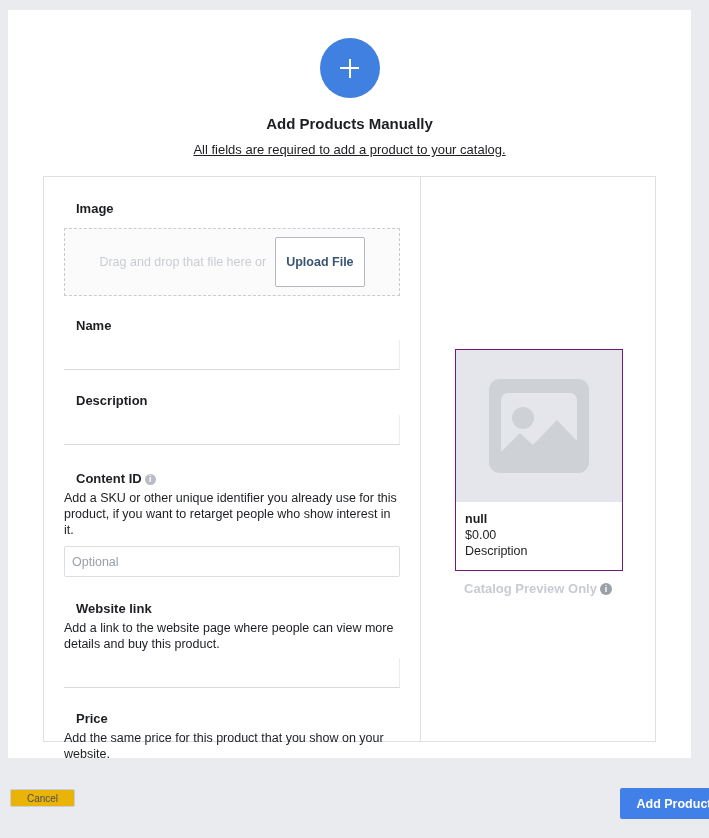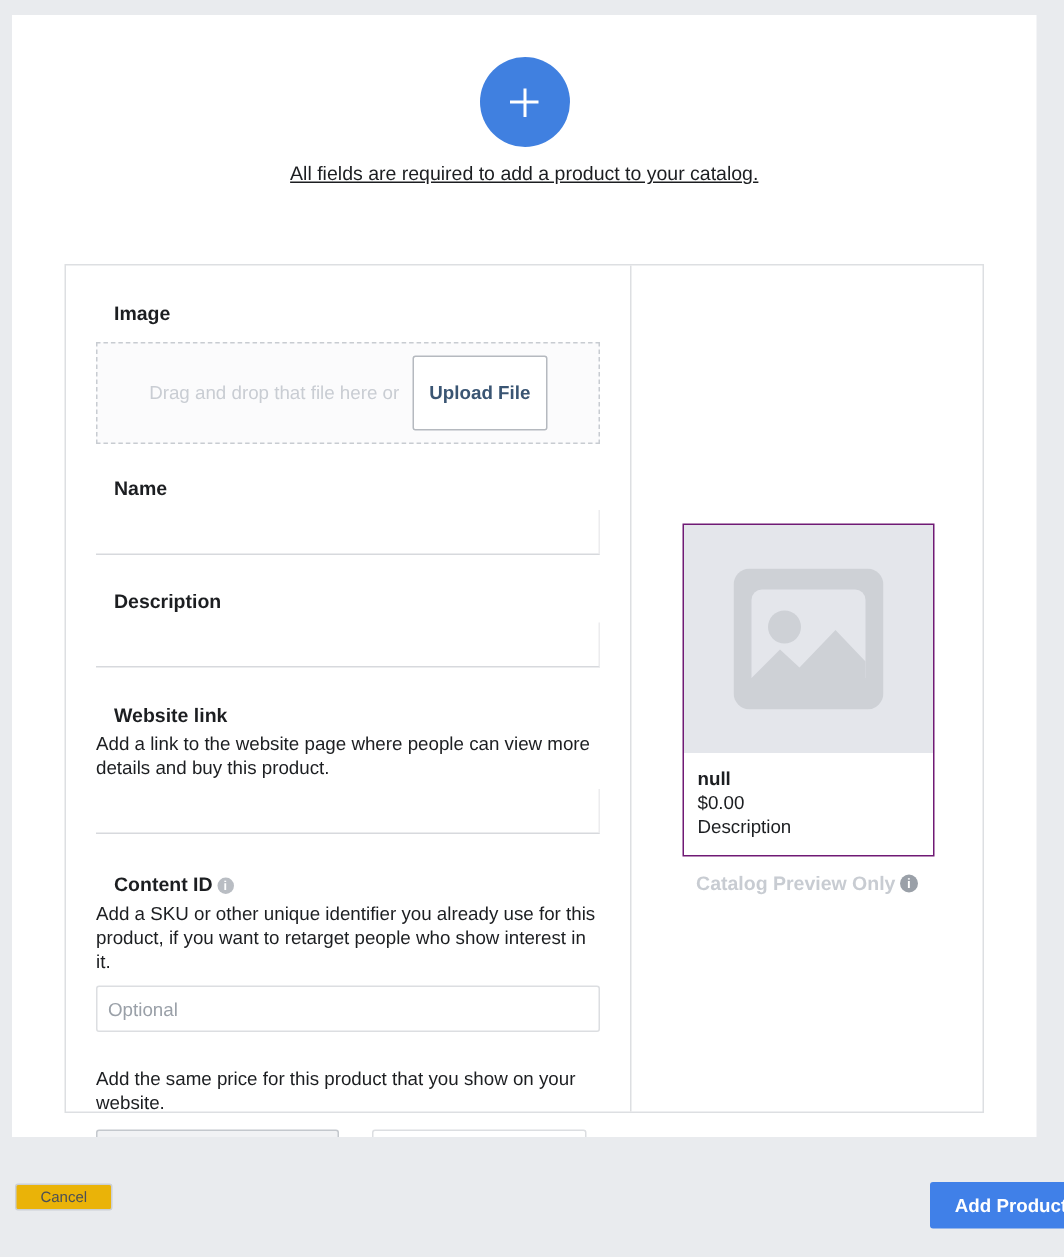--- a/index.html
+++ b/index.html
@@ -327,20 +327,21 @@
 </head>
 <body>
 
 <div id="dialog-card">
 
   <div id="dialog-header">
     <div id="plus-circle">
       <span class="plus-h"></span>
       <span class="plus-v"></span>
     </div>
+    <div id="dialog-title">Add Products Manually</div>
     <div id="dialog-subtitle">All fields are required to add a product to your catalog.</div>
   </div>
 
   <div id="panel">
 
     <div id="form-column">
 
       <div class="field-block">
         <div class="field-label">Image</div>
         <div id="dropzone">
@@ -352,35 +353,36 @@
       <div id="name-block" class="field-block">
         <div class="field-label">Name</div>
         <input class="underline-input" type="text" id="name-input" value="" style="">
       </div>
 
       <div id="description-block" class="field-block">
         <div class="field-label">Description</div>
         <input class="underline-input" type="text" id="description-input" value="" style="">
       </div>
 
-      <div id="website-block" class="field-block">
-        <div class="field-label">Website link</div>
-        <div class="field-help">Add a link to the website page where people can view more details and buy this product.</div>
-        <input class="underline-input" type="text" id="website-link-input" value="" style="">
-      </div>
-
       <div id="contentid-block" class="field-block">
         <div class="field-label">
           <span>Content ID</span><i class="info-icon">i</i>
         </div>
         <div class="field-help">Add a SKU or other unique identifier you already use for this product, if you want to retarget people who show interest in it.</div>
         <input class="boxed-input" type="text" id="content-id-input" placeholder="Optional" style="">
       </div>
 
+      <div id="website-block" class="field-block">
+        <div class="field-label">Website link</div>
+        <div class="field-help">Add a link to the website page where people can view more details and buy this product.</div>
+        <input class="underline-input" type="text" id="website-link-input" value="" style="">
+      </div>
+
       <div id="price-block" class="field-block">
+        <div class="field-label">Price</div>
         <div class="field-help">Add the same price for this product that you show on your website.</div>
         <div id="price-row">
           <div id="currency-select">
             <span>USD - US Dollars</span>
             <span class="caret-down"></span>
           </div>
           <input id="price-input" type="text" value="$0.00" style="">
         </div>
       </div>
 

